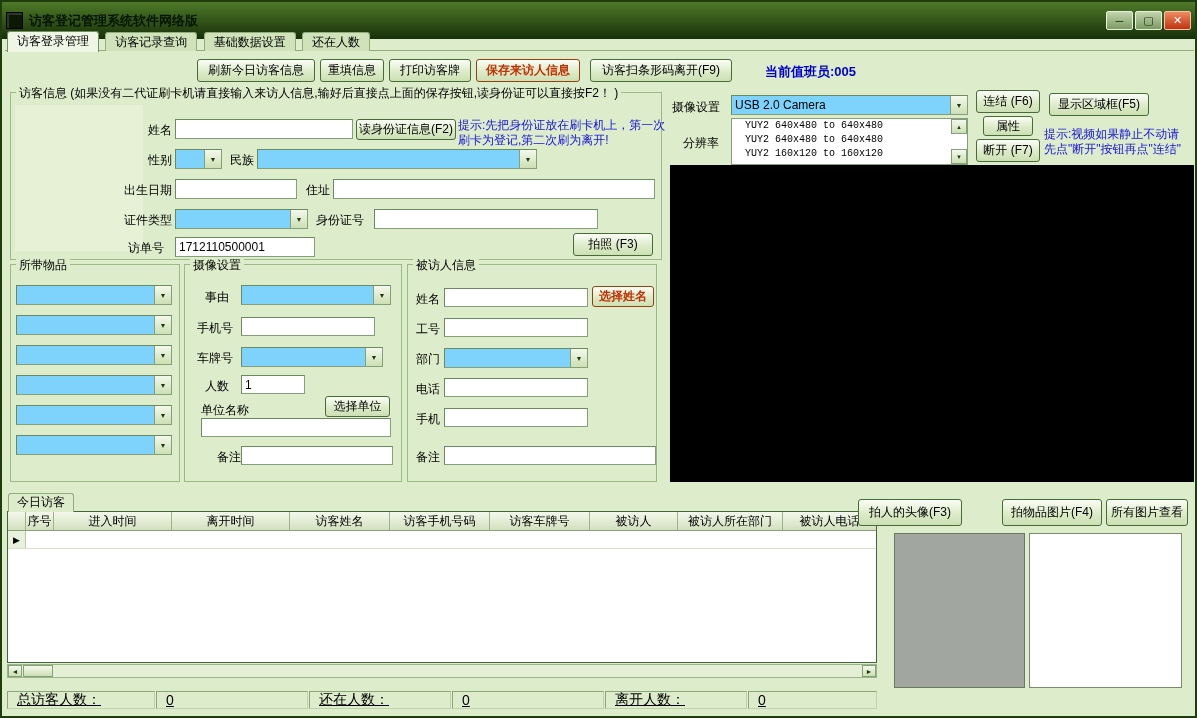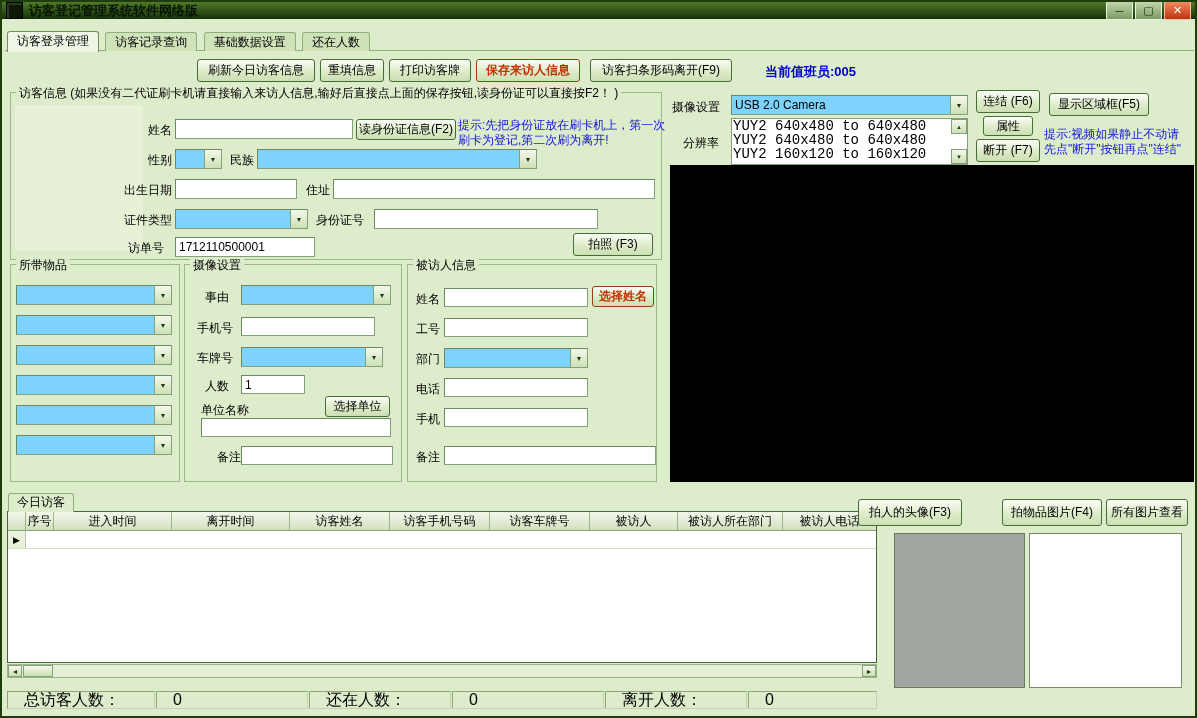--- a/index.html
+++ b/index.html
@@ -1,21 +1,21 @@
 <!DOCTYPE html>
 <html><head>
 <meta charset="utf-8">
 <style>
   *{margin:0;padding:0;box-sizing:border-box;}
   html,body{background:#6a7a5a;}
   body{font-family:"Liberation Sans","DejaVu Sans",sans-serif;font-size:12px;color:#000;}
   .window{position:relative;width:1197px;height:718px;background:#ddeccb;border:2px solid #1e3c0c;overflow:hidden;}
 
   
-  .titlebar{position:absolute;left:0;top:0;width:100%;height:17px;background:linear-gradient(180deg,#4f7a28,#16300a);display:flex;align-items:center;padding:8px 4px;}
+  .titlebar{position:absolute;left:0;top:0;width:100%;height:37px;background:linear-gradient(180deg,#4f7a28,#16300a);display:flex;align-items:center;padding:8px 4px;}
   .title-icon{width:17px;height:17px;background:#0e1806;border:1px solid #000;margin-right:6px;box-shadow:inset 2px 2px 0 #2a3a1a;}
   .title-text{color:#071503;font-weight:bold;font-size:13px;white-space:nowrap;}
   .win-btns{margin-left:auto;display:flex;gap:2px;}
   .win-btn{width:27px;height:19px;display:flex;align-items:center;justify-content:center;font-size:11px;background:linear-gradient(#c2d4ae,#7d9a62);border:1px solid #e8f2dc;border-radius:2px;color:#12280a;}
   .win-btn.close{background:linear-gradient(#f08a60,#c03210);color:#fff;border-color:#f4c2a8;}
 
   
   .tabstrip{position:absolute;left:3px;top:28px;width:1189px;height:21px;border-bottom:1px solid #8fae7c;}
   .tab{position:relative;display:inline-block;height:19px;line-height:18px;padding:0 9px;border:1px solid #8fae7c;border-bottom:none;border-radius:3px 3px 0 0;background:#cfe2ba;margin:1px 1px 0 2px;top:1px;white-space:nowrap;}
   .tab.active{background:#f0f6e6;height:21px;top:0;border-color:#6f9158;}
@@ -32,40 +32,40 @@
   .combo .arrow{position:absolute;right:0;top:0;bottom:0;width:17px;background:linear-gradient(#f4f8ec,#cde0b4);border-left:1px solid #84a078;display:flex;align-items:center;justify-content:center;font-size:7px;color:#1c3a0e;}
 
   .group{position:absolute;border:1px solid #9cba88;}
   .group .legend{position:absolute;top:-8px;left:5px;background:#ddeccb;padding:0 3px;font-size:12px;white-space:nowrap;}
   .lbl{position:absolute;font-size:12px;white-space:nowrap;}
   .hint{position:absolute;color:#1414dd;font-size:12px;white-space:nowrap;}
   .photo-box{position:absolute;left:4px;top:12px;width:128px;height:146px;background:#e6f1d6;}
 
   
   .listbox{position:absolute;left:729px;top:116px;width:237px;height:47px;background:#fff;border:1px solid #84a078;overflow:hidden;}
-  .listbox .li{height:14px;line-height:14px;padding-left:1px;font-size:14px;white-space:nowrap;font-family:"Liberation Mono","DejaVu Sans Mono",monospace;}
+  .listbox .li{height:14px;line-height:14px;padding-left:13px;font-size:10px;white-space:nowrap;font-family:"Liberation Mono","DejaVu Sans Mono",monospace;}
   .lb-btn{position:absolute;right:0;width:16px;height:15px;background:linear-gradient(#f4f8ec,#cde0b4);border:1px solid #84a078;display:flex;align-items:center;justify-content:center;font-size:6px;color:#1c3a0e;}
   .video{position:absolute;left:668px;top:163px;width:524px;height:317px;background:#000;}
 
   
   .today-tab{position:absolute;left:6px;top:491px;height:19px;line-height:17px;padding:0 8px;border:1px solid #8fae7c;border-bottom:none;border-radius:3px 3px 0 0;background:#ddeccb;z-index:2;font-size:12px;}
   .grid{position:absolute;left:5px;top:509px;width:870px;height:152px;background:#fff;border:1px solid #44663a;}
   .grid-head{display:flex;height:19px;background:linear-gradient(#f4f8ec,#d2e0be);border-bottom:1px solid #8aa47a;}
   .gh{border-right:1px solid #9cb48a;display:flex;align-items:center;justify-content:center;font-size:12px;overflow:hidden;white-space:nowrap;}
   .sel-col{width:18px;background:linear-gradient(#f4f8ec,#d2e0be);border-right:1px solid #9cb48a;}
   .grid-row1{display:flex;height:18px;border-bottom:1px solid #d8e2ca;}
   .row-marker{width:18px;background:#e9f1dc;border-right:1px solid #b8c8a8;display:flex;align-items:center;justify-content:center;font-size:9px;color:#000;}
 
   .hscroll{position:absolute;left:5px;top:662px;width:870px;height:14px;background:#e4efd6;border:1px solid #9cb48a;display:flex;align-items:stretch;}
   .sc-btn{width:14px;background:linear-gradient(#f4f8ec,#cde0b4);border:1px solid #84a078;display:flex;align-items:center;justify-content:center;font-size:7px;color:#1c3a0e;}
   .sc-thumb{width:30px;background:linear-gradient(#f4f8ec,#cde0b4);border:1px solid #84a078;margin-left:1px;}
   .sc-btn.right{margin-left:auto;}
 
   .statusbar{position:absolute;left:5px;top:689px;width:870px;height:18px;display:flex;gap:1px;}
-  .st-cell{height:100%;border:1px solid #c2d2ae;border-top-color:#8ca678;border-left-color:#8ca678;display:flex;align-items:center;padding:0 16px;font-size:16px;background:#ddeccb;white-space:nowrap;overflow:hidden;}
+  .st-cell{height:100%;border:1px solid #c2d2ae;border-top-color:#8ca678;border-left-color:#8ca678;display:flex;align-items:center;padding:0 9px;font-size:14px;background:#ddeccb;white-space:nowrap;overflow:hidden;text-decoration:underline;}
 
   .photo-grey{position:absolute;left:892px;top:531px;width:131px;height:155px;background:#a2a6a0;border:1px solid #6a7a62;}
   .photo-white{position:absolute;left:1027px;top:531px;width:153px;height:155px;background:#fff;border:1px solid #7a8a6a;}
 </style>
 </head>
 <body>
 
 <div class="window">
 
   <div class="titlebar">

